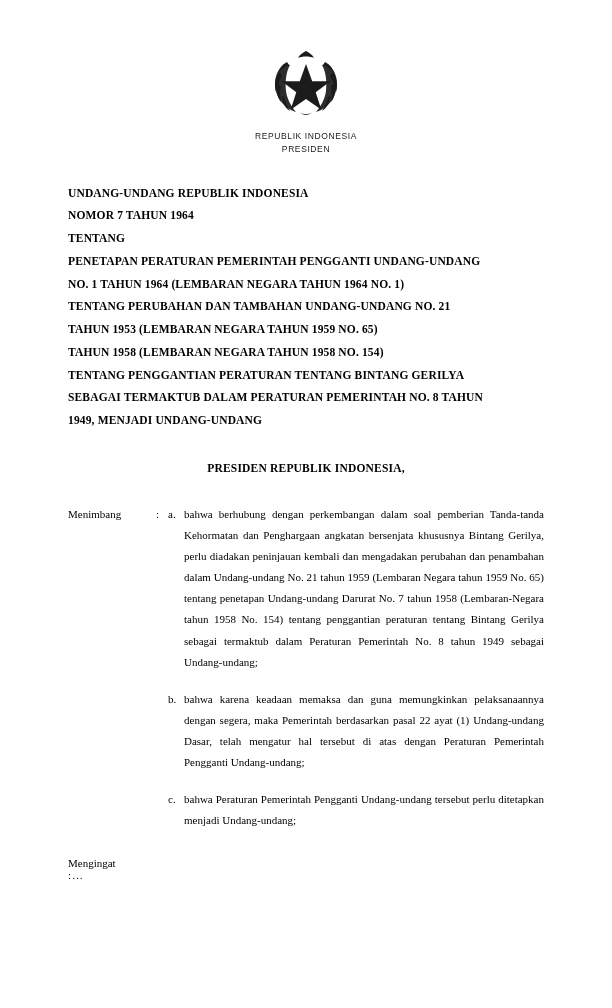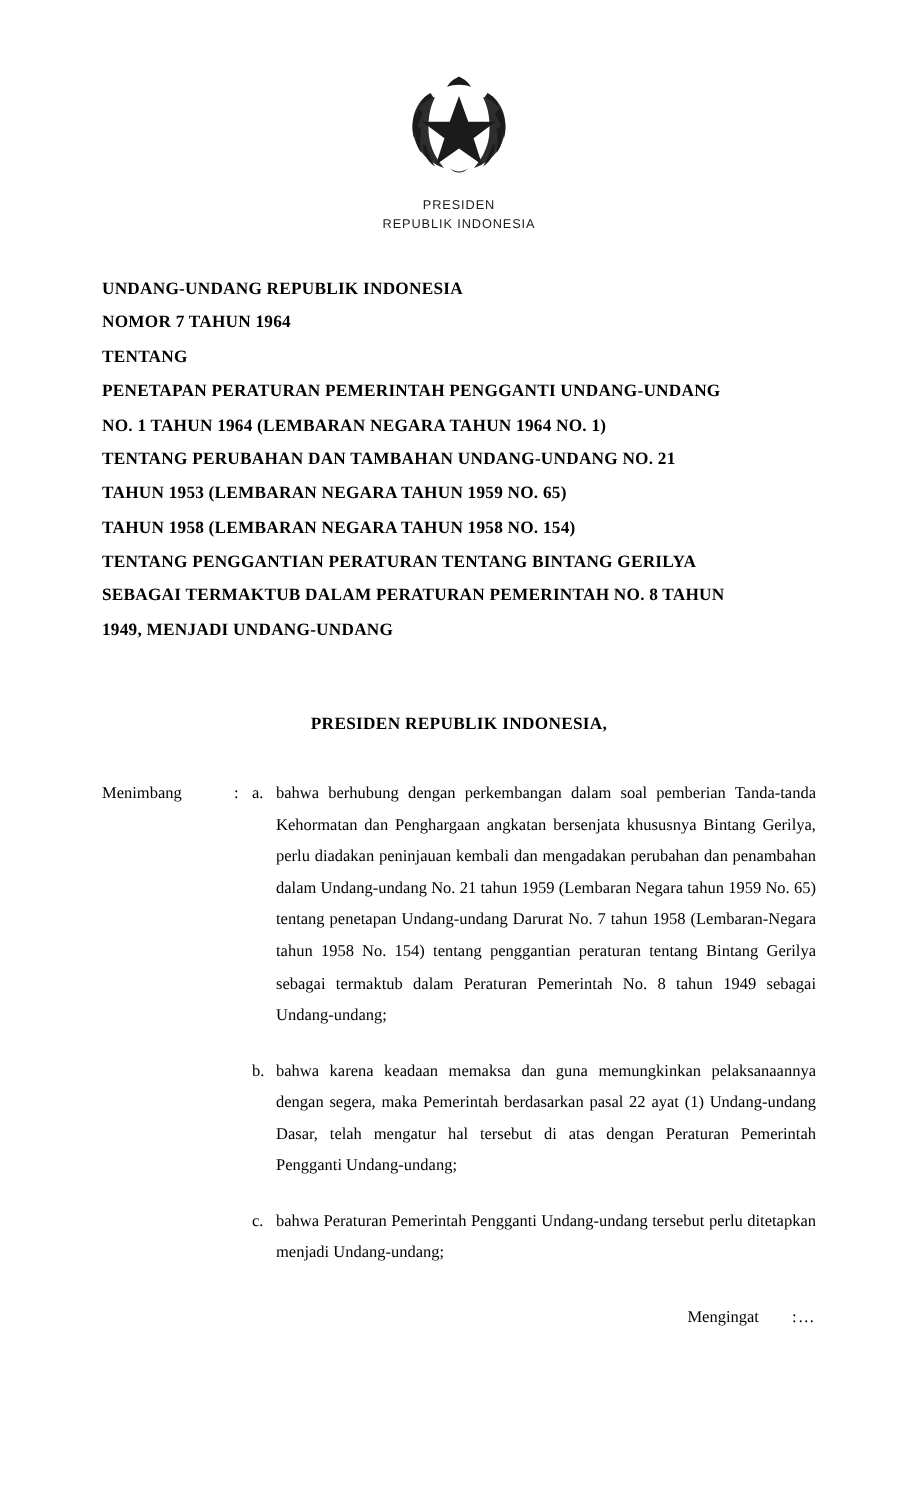--- a/index.html
+++ b/index.html
@@ -49,21 +49,21 @@
     margin-top: 26px;
     text-align: left;
     font-weight: bold;
     font-size: 11.5px;
     line-height: 1.98;
     letter-spacing: 0.15px;
   }
   .title-block div { white-space: nowrap; }
 
   .presiden-line {
-    margin-top: 45px;
+    margin-top: 30px;
     text-align: center;
     font-weight: bold;
     font-size: 11.5px;
     letter-spacing: 0.2px;
   }
 
   
   .body-block {
     margin-top: 30px;
     font-size: 11px;
@@ -106,20 +106,21 @@
   .sub-spacer {
     width: 100px;
     flex: 0 0 100px;
   }
 
   .mengingat-line {
     margin-top: 26px;
     display: flex;
     justify-content: flex-end;
     font-size: 11px;
+    flex-direction: column;
   }
   .mengingat-label { margin-right: 22px; }
   .mengingat-colon { letter-spacing: 1px; }
 </style>
 </head>
 <body>
 
 <div class="page">
 
   <div class="emblem-block">
@@ -141,22 +142,22 @@
 
           <path d="M34 16 C36 12 40 10 42 9 C44 10 48 12 50 16 C46 14 38 14 34 16 Z"></path>
 
           <path d="M36 70 C39 73 45 73 48 70 C45 74 39 74 36 70 Z"></path>
 
           <polygon points="42,22 48.2,39.2 66.4,39.2 51.7,50.2 57.4,67.8 42,57 26.6,67.8 32.3,50.2 17.6,39.2 35.8,39.2"></polygon>
         </g>
       </svg>
     </div>
     <div class="emblem-caption">
+      <div>REPUBLIK INDONESIA</div>
       <div>PRESIDEN</div>
-      <div>REPUBLIK INDONESIA</div>
     </div>
   </div>
 
   <div class="title-block">
     <div>UNDANG-UNDANG REPUBLIK INDONESIA</div>
     <div>NOMOR 7 TAHUN 1964</div>
     <div>TENTANG</div>
     <div>PENETAPAN PERATURAN PEMERINTAH PENGGANTI UNDANG-UNDANG</div>
     <div>NO. 1 TAHUN 1964 (LEMBARAN NEGARA TAHUN 1964 NO. 1)</div>
     <div>TENTANG PERUBAHAN DAN TAMBAHAN UNDANG-UNDANG NO. 21</div>

